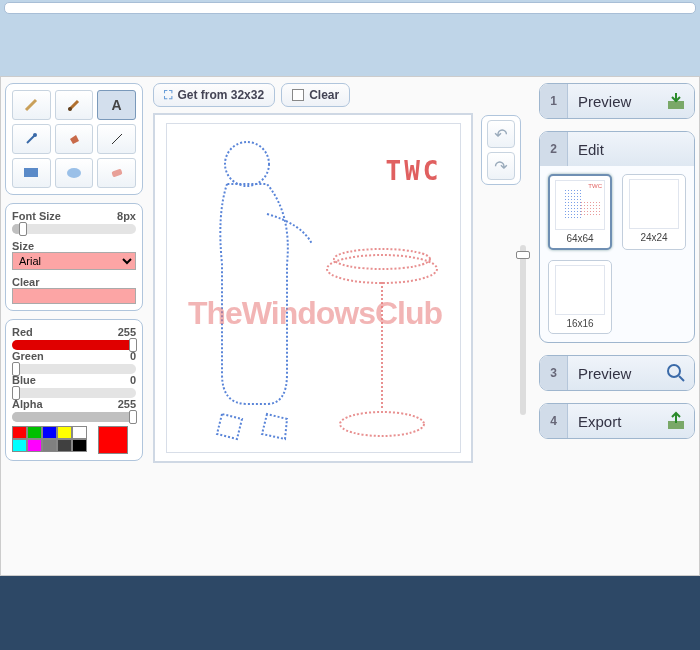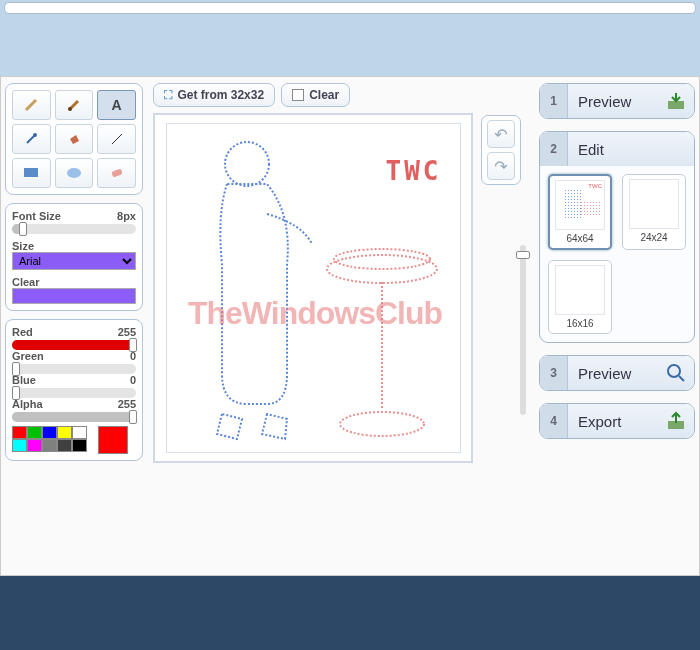--- a/index.html
+++ b/index.html
@@ -68,21 +68,21 @@
     margin-top: 2px;
   }
   .slider .fill { height: 100%; background: #c0c0c0; border-radius: 5px; }
   .slider.red .fill { background: #e00000; }
   .slider .thumb {
     position: absolute; top: -2px; width: 8px; height: 14px;
     background: #fff; border:1px solid #888; border-radius:2px;
   }
   select, input[type=text] {
     width: 100%; border:1px solid #aaa; font-size:11px; padding:1px 2px;
-    background:#8b5cf6;
+    background:#fca5a5;
   }
   .label { font-weight:bold; font-size:11px; color:#555; margin-top:6px; display:block;}
   .swatches { display:flex; flex-wrap:wrap; gap:0; width: 80px;}
   .sw { width:15px; height:13px; border:1px solid #888;}
   .bigsw { width:30px; height:28px; border:1px solid #888; margin-left:6px;}
   .color-row { display:flex; align-items:flex-start; margin-top:4px;}
   
   .center {
     flex: 1;
     position: relative;

